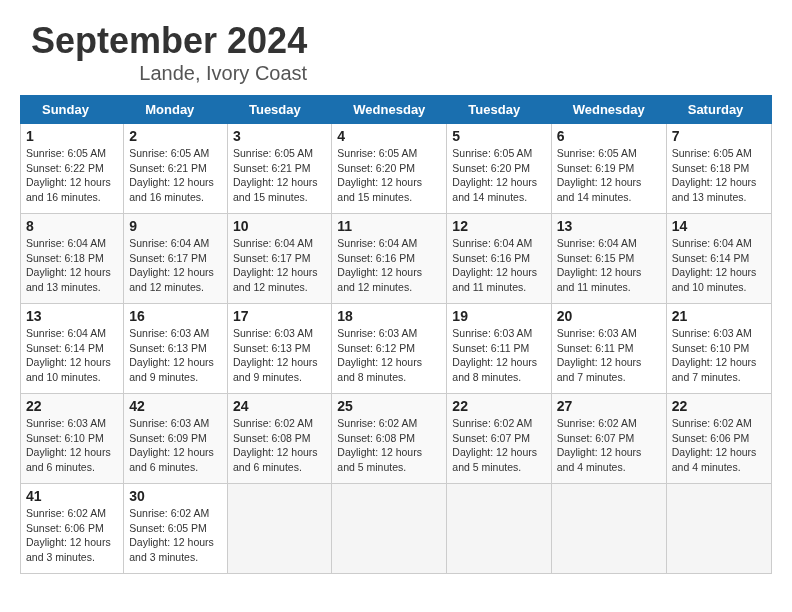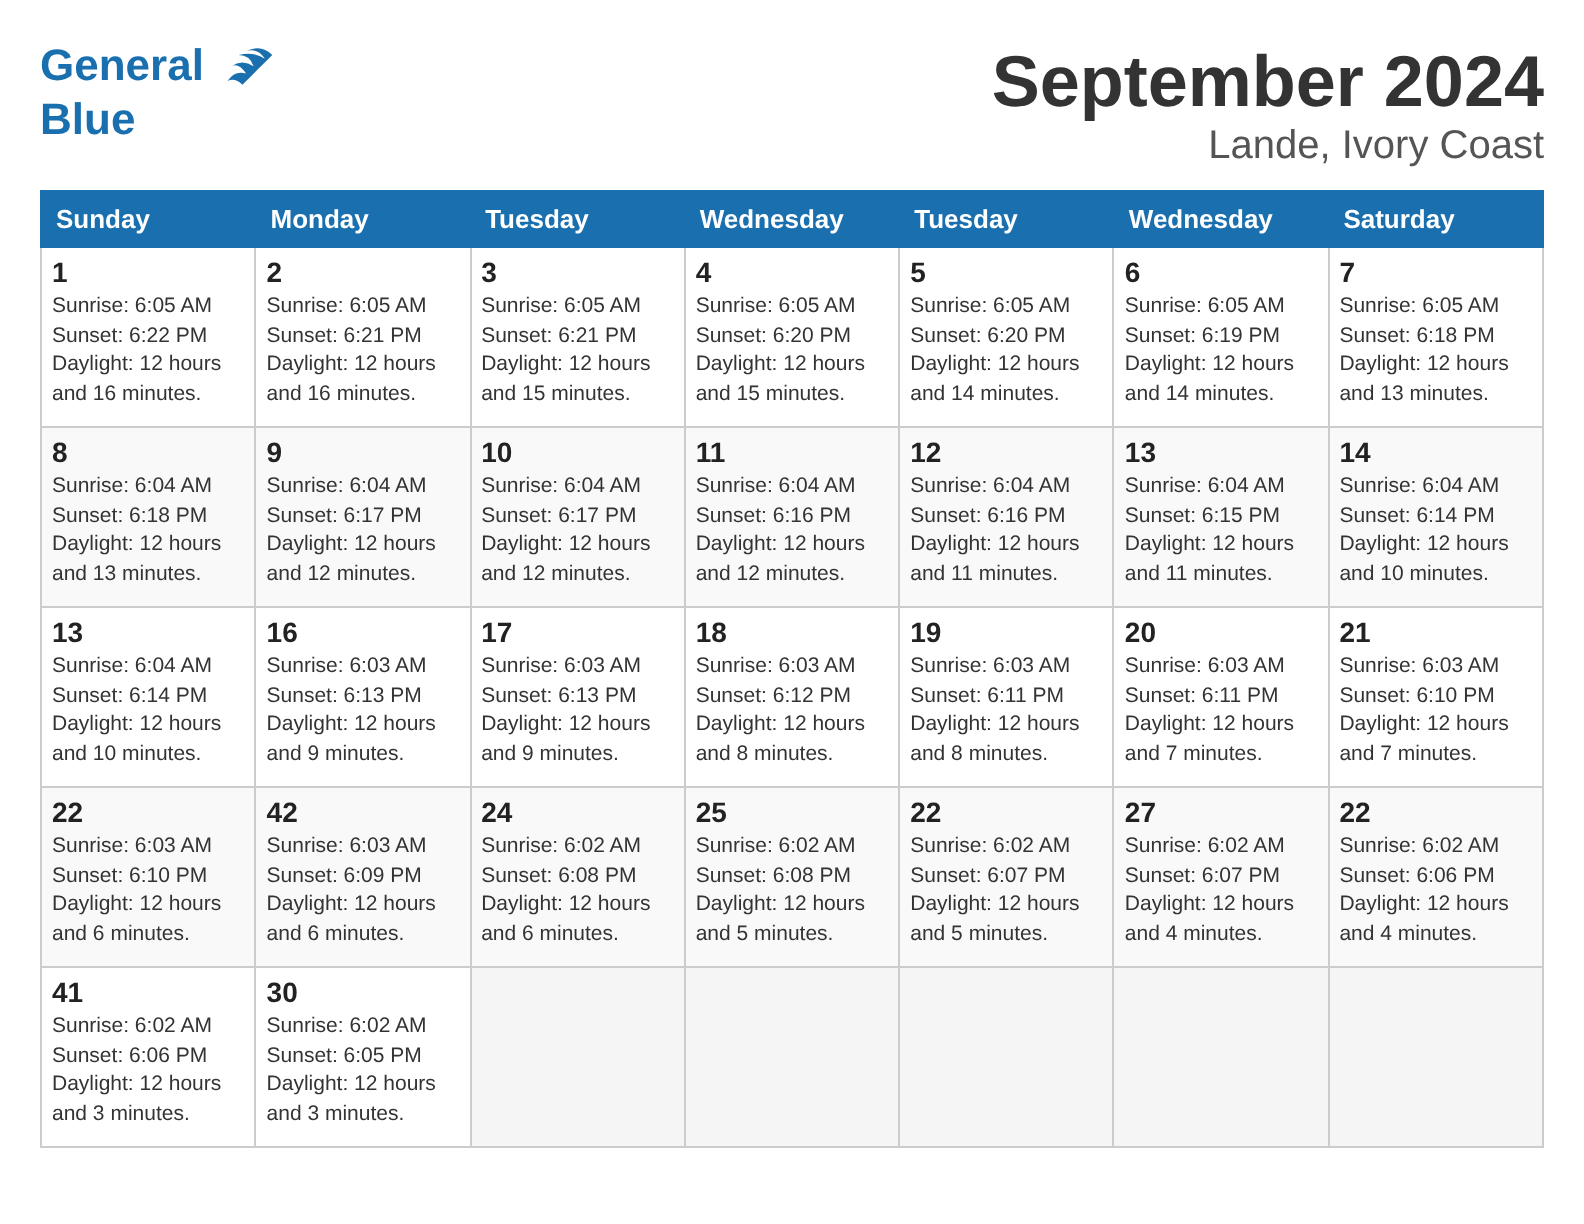--- a/index.html
+++ b/index.html
@@ -40,21 +40,21 @@
     }
     table {
       width: 100%;
       border-collapse: collapse;
       font-size: 11px;
     }
     th {
       background-color: #1a6faf;
       color: #fff;
       text-align: left;
-      padding: 6px 7px;
+      padding: 6px 21px;
       font-size: 13px;
       font-weight: bold;
       border: 1px solid #1a6faf;
       margin-top: 30px;
     }
     td {
       border: 1px solid #ccc;
       vertical-align: top;
       padding: 4px 5px;
       width: 14.28%;
@@ -78,31 +78,20 @@
     .day-info {
       color: #333;
       font-size: 10.5px;
       line-height: 1.4;
     }
   </style>
 </head>
 <body>
 
 <div class="header">
-  <div class="logo">
-    <div>
-      <div style="font-size:22px;font-weight:bold;line-height:1.1;">
-        <span style="color:#1a6faf;">General</span>
-        <svg class="logo-icon" viewBox="0 0 30 30" style="display:inline-block;vertical-align:middle;width:28px;height:28px;">
-          <path d="M28,8 Q22,2 14,6 Q20,4 24,10 Q18,6 10,8 Q16,8 18,14 Q12,10 6,14 Q10,12 14,18 Q8,16 4,22 Q8,20 12,24 Q16,20 20,16 Q24,12 28,8Z" fill="#1a6faf"></path>
-        </svg>
-      </div>
-      <div style="font-size:22px;font-weight:bold;color:#1a6faf;line-height:1.1;">Blue</div>
-    </div>
-  </div>
   <div class="title-block">
     <div class="month-title">September 2024</div>
     <div class="location">Lande, Ivory Coast</div>
   </div>
 </div>
 
 <table>
   <thead>
     <tr>
       <th>Sunday</th>

